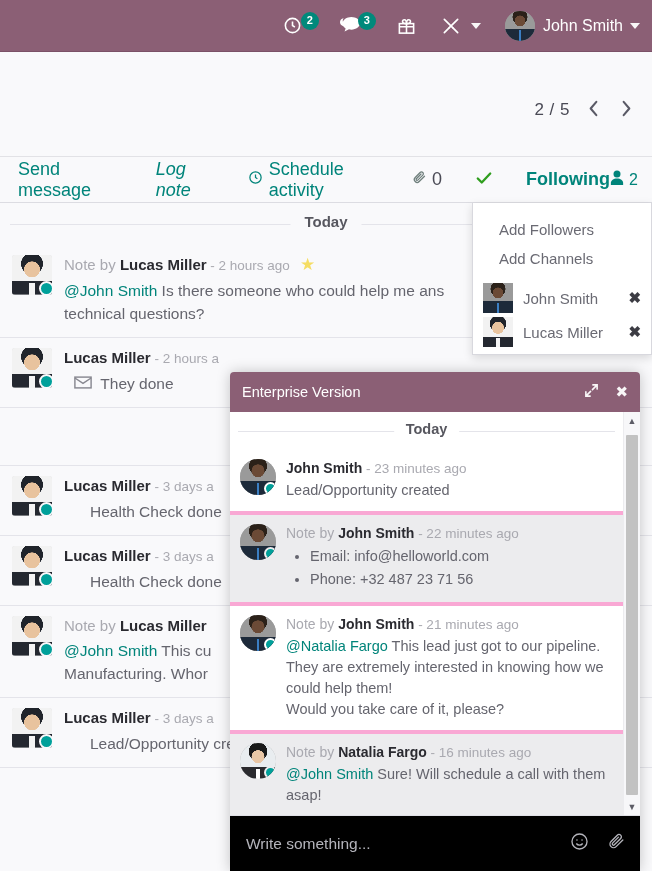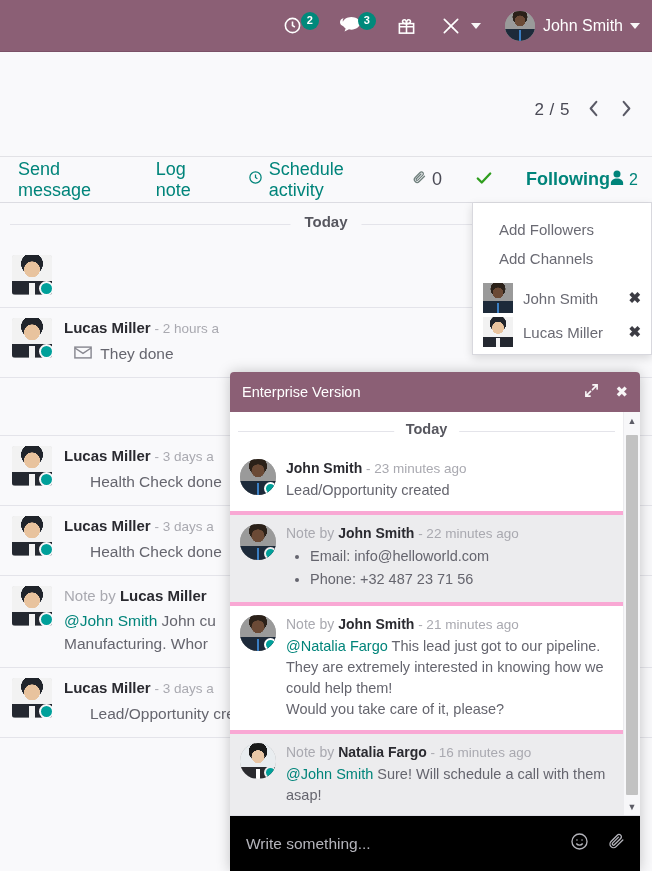--- a/index.html
+++ b/index.html
@@ -80,21 +80,21 @@
   .chev { font-size:20px; color:#5a5a66; line-height:1; padding:0 3px; cursor:pointer; }
 
   
   .chatter-bar {
     position:absolute; left:0; top:157px; width:652px; height:46px;
     background:#f9f9fb; border-bottom:1px solid #dcdce2;
     display:flex; align-items:center;
   }
   .cb-btn { color:#00847a; font-size:18px; display:flex; align-items:center; gap:6px; cursor:pointer; }
   .cb-send { margin-left:18px; }
-  .cb-log { margin-left:42px; }
+  .cb-log { margin-left:42px;font-style:italic; }
   .cb-sched { margin-left:36px; }
   .cb-att { margin-left:40px; color:#4a4a55; gap:5px; }
   .cb-follow { margin-left:34px; color:#00847a;gap:34px; }
   .cb-count { margin-left:auto; margin-right:14px; color:#00847a; display:flex; align-items:center; gap:5px; cursor:pointer; }
   .ico { display:inline-block; }
 
   
   .followers-menu {
     position:absolute; left:472px; top:203px; width:180px; min-height:152px;
     background:#fff; border:1px solid #d8d8de; border-top:none;
@@ -305,20 +305,28 @@
     <div class="day-sep">
       <div class="line"></div>
       <div class="lbl">Today</div>
     </div>
 
     <div class="msg">
       <div class="av">
           <span class="ph ph-lucas"></span>
           <span class="dot"></span>
         </div>
+      <div class="msg-body">
+        <div class="msg-head">
+          <span class="note-by">Note by </span><span class="author">Lucas Miller</span><span class="time"> - 2 hours ago</span>
+          <span class="star">★</span>
+        </div>
+        <div class="msg-text"><span class="mention">@John Smith</span><span> Is there someone who could help me ans</span></div>
+        <div class="msg-text" style="margin-top:0">technical questions?</div>
+      </div>
     </div>
 
     <div class="msg">
       <div class="av">
           <span class="ph ph-lucas"></span>
           <span class="dot"></span>
         </div>
       <div class="msg-body">
         <div class="msg-head"><span class="author">Lucas Miller</span><span class="time"> - 2 hours a</span></div>
         <div class="msg-text tracked" style="padding-left:10px;">
@@ -356,21 +364,21 @@
       </div>
     </div>
 
     <div class="msg">
       <div class="av">
           <span class="ph ph-lucas"></span>
           <span class="dot"></span>
         </div>
       <div class="msg-body">
         <div class="msg-head"><span class="note-by">Note by </span><span class="author">Lucas Miller</span></div>
-        <div class="msg-text"><span class="mention">@John Smith</span><span> John cu</span></div>
+        <div class="msg-text"><span class="mention">@John Smith</span><span> This cu</span></div>
         <div class="msg-text" style="margin-top:0">Manufacturing. Whor</div>
       </div>
     </div>
 
     <div class="msg">
       <div class="av">
           <span class="ph ph-lucas"></span>
           <span class="dot"></span>
         </div>
       <div class="msg-body">

